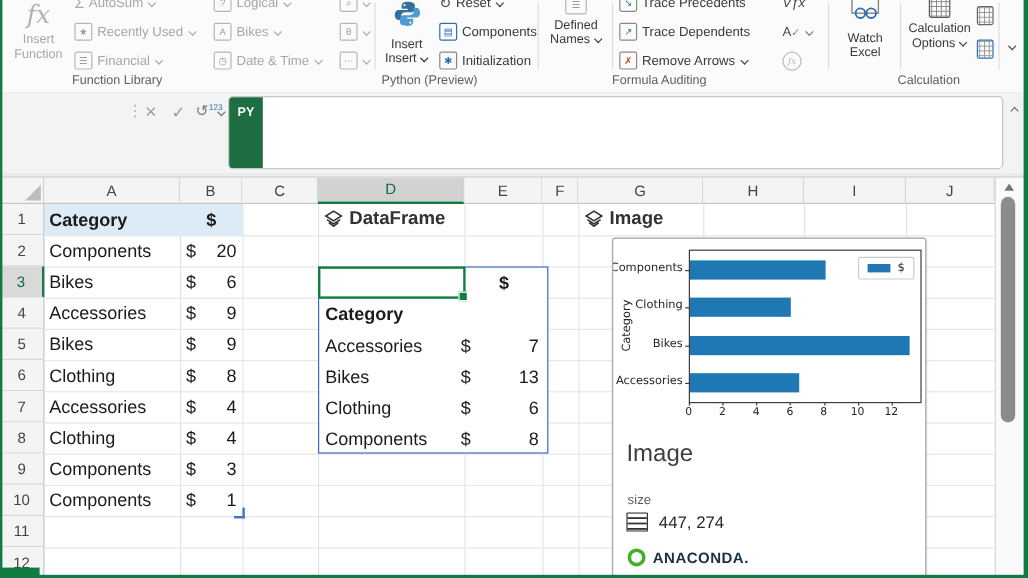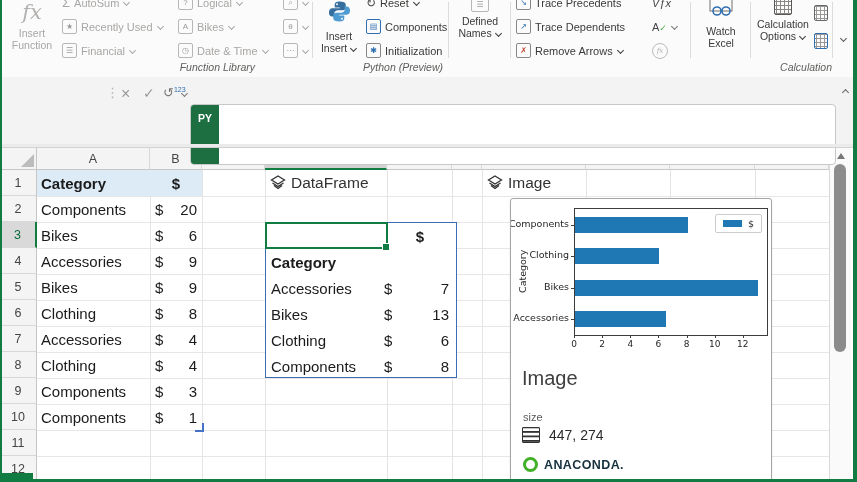--- a/index.html
+++ b/index.html
@@ -7,21 +7,21 @@
         font-family:"Liberation Sans",sans-serif;background:#fff;}
   
   .frame-left{position:absolute;left:0;top:0;width:2px;height:482px;background:#107C41;z-index:50;}
   .frame-right{position:absolute;right:0;top:0;width:4px;height:482px;background:#107C41;z-index:50;}
   .frame-bottom{position:absolute;left:0;bottom:0;width:857px;height:3px;background:#107C41;z-index:50;}
   .frame-corner{position:absolute;left:0;bottom:0;width:33px;height:9px;background:#107C41;z-index:51;}
   
   #ribbon{position:absolute;left:0;top:0;width:857px;height:77px;background:#FBFBFB;
           border-bottom:1px solid #D6D6D6;overflow:hidden;z-index:10;}
   .vsep{position:absolute;top:2px;width:1px;height:56px;background:#DCDCDC;}
-  .rgroup-label{position:absolute;top:61px;font-size:10.5px;color:#5F5E5C;text-align:right;font-style:italic;}
+  .rgroup-label{position:absolute;top:61px;font-size:10.5px;color:#5F5E5C;text-align:left;}
   .bigbtn{position:absolute;top:0;height:60px;text-align:center;cursor:default;}
   .bigbtn .blabel{font-size:10.5px;line-height:12px;color:#3B3A39;margin-top:3px;}
   .bigbtn.disabled .blabel{color:#A9A7A5;}
   .smbtn{position:absolute;height:21px;display:flex;align-items:center;gap:4px;
          font-size:11px;color:#3B3A39;white-space:nowrap;}
   .smbtn.disabled{color:#A9A7A5;}
   .chev{display:inline-block;width:7px;height:6px;position:relative;}
   .chev::before{content:"";position:absolute;left:1px;top:0;width:4px;height:4px;
     border-right:1.2px solid currentColor;border-bottom:1.2px solid currentColor;transform:rotate(45deg);}
   .ibx{display:inline-flex;align-items:center;justify-content:center;width:13px;height:13px;
@@ -37,21 +37,21 @@
      background-image:linear-gradient(#9a9896 1px,transparent 1px),linear-gradient(90deg,#9a9896 1px,transparent 1px);
      background-size:4px 4px;background-position:1px 4px;}
   
   #fbar{position:absolute;left:0;top:77px;width:857px;height:67px;background:#F3F3F3;z-index:10;}
   #namebox{position:absolute;left:8px;top:5px;width:93px;height:26px;background:#fff;
      border:1px solid #C8C8C8;border-radius:4px;display:flex;align-items:center;
      font-size:13px;color:#333;padding-left:9px;box-sizing:border-box;}
   #namebox .chev{margin-left:auto;margin-right:7px;color:#666;}
   .fbicon{position:absolute;top:8px;font-size:15px;color:#9a9a9a;}
   #formula-field{position:absolute;left:190px;top:3px;width:646px;height:61px;background:#fff;
-     border:1px solid #C8C8C8;border-radius:4px;box-sizing:border-box;display:flex;margin-top:24px;}
+     border:1px solid #C8C8C8;border-radius:4px;box-sizing:border-box;display:flex;}
   #py-badge{width:28px;background:#1D6F42;border-radius:3px 0 0 3px;color:#fff;
      font-size:10.5px;font-weight:bold;text-align:center;padding-top:7px;box-sizing:border-box;flex:none;}
   #code{padding:4px 0 0 9px;font-family:"DejaVu Sans Mono",monospace;font-size:12.5px;
      line-height:18px;color:#1F1F1F;white-space:pre;}
   
   #sepstrip{position:absolute;left:0;top:144px;width:857px;height:4px;background:#EBEBEB;
      border-bottom:1px solid #D2D2D2;box-sizing:border-box;z-index:10;}
   
   #grid{position:absolute;left:0;top:148px;width:857px;height:334px;background:#fff;}
   .colhdr{position:absolute;top:0;height:22px;background:#F4F4F4;border-right:1px solid #D8D8D8;
@@ -69,21 +69,21 @@
   .vline{position:absolute;top:22px;width:1px;height:312px;background:#E4E4E4;z-index:0;}
   .hline{position:absolute;left:37px;width:792px;height:1px;background:#E7E7E7;z-index:0;}
   .cell{position:absolute;height:26px;display:flex;align-items:center;font-size:15px;color:#1B1B1B;
      box-sizing:border-box;z-index:1;}
   .cell.a{left:37px;width:113px;padding-left:4px;}
   .cell.b{left:150px;width:52px;padding:0 5px;justify-content:space-between;}
   .hdrfill{background:#DDEBF7;font-weight:bold;}
   .blue-corner{position:absolute;left:195px;top:423px;width:7px;height:7px;
      border-right:2px solid #4472C4;border-bottom:2px solid #4472C4;z-index:2;}
   .dtype-title{position:absolute;height:26px;display:flex;align-items:center;gap:5px;
-     font-size:15.5px;font-weight:400;color:#323232;z-index:1;}
+     font-size:15.5px;font-weight:700;color:#323232;z-index:1;}
   
   #df-card{position:absolute;left:265px;top:222px;width:192px;height:156px;background:#fff;
      border:1px solid #3B6DB5;box-sizing:border-box;z-index:3;}
   #df-sel{position:absolute;left:-1px;top:-1px;width:123px;height:27px;border:2px solid #107C41;
      background:#fff;box-sizing:border-box;}
   #df-handle{position:absolute;right:-4px;bottom:-4px;width:6px;height:6px;background:#107C41;border:1px solid #fff;}
   .dfrow{position:absolute;left:0;width:100%;height:26px;display:flex;align-items:center;font-size:15px;color:#1B1B1B;}
   .dfrow .cname{padding-left:5px;width:118px;box-sizing:border-box;}
   .dfrow .csym{width:14px;}
   .dfrow .cval{flex:1;text-align:right;padding-right:7px;}
@@ -238,20 +238,21 @@
     <div class="smbtn" style="left:652px;top:-8px;">
       <span style="font-size:11px;color:#444;font-style:italic;">Vƒx</span>
     </div>
     <div class="smbtn" style="left:652px;top:16px;">
       <span style="font-size:11px;color:#444;">A<span style="color:#4CAF50;font-size:9px;">✓</span></span>
       <span class="chev" style="color:#777;"></span>
     </div>
     <div class="smbtn" style="left:652px;top:40px;">
       <span class="circfx">fx</span>
     </div>
+    <div class="rgroup-label" style="left:510px;width:178px;">Formula Auditing</div>
     <div class="vsep" style="left:690px;"></div>
 
     <div class="bigbtn" style="left:694px;width:54px;top:-2px;height:62px;">
       <svg width="26" height="20" viewBox="0 0 26 20">
         <rect x="2" y="0" width="22" height="13" fill="none" stroke="#8a8886" stroke-width="1.2"></rect>
         <circle cx="9" cy="13" r="4" fill="none" stroke="#2E6FB0" stroke-width="1.6"></circle>
         <circle cx="18" cy="13" r="4" fill="none" stroke="#2E6FB0" stroke-width="1.6"></circle>
         <path d="M13 13h1" stroke="#2E6FB0" stroke-width="1.6"></path>
       </svg>
       <div class="blabel">

